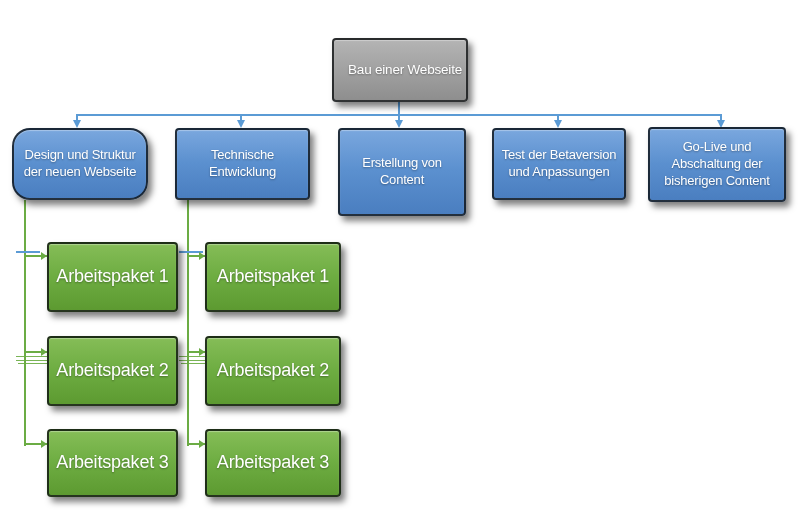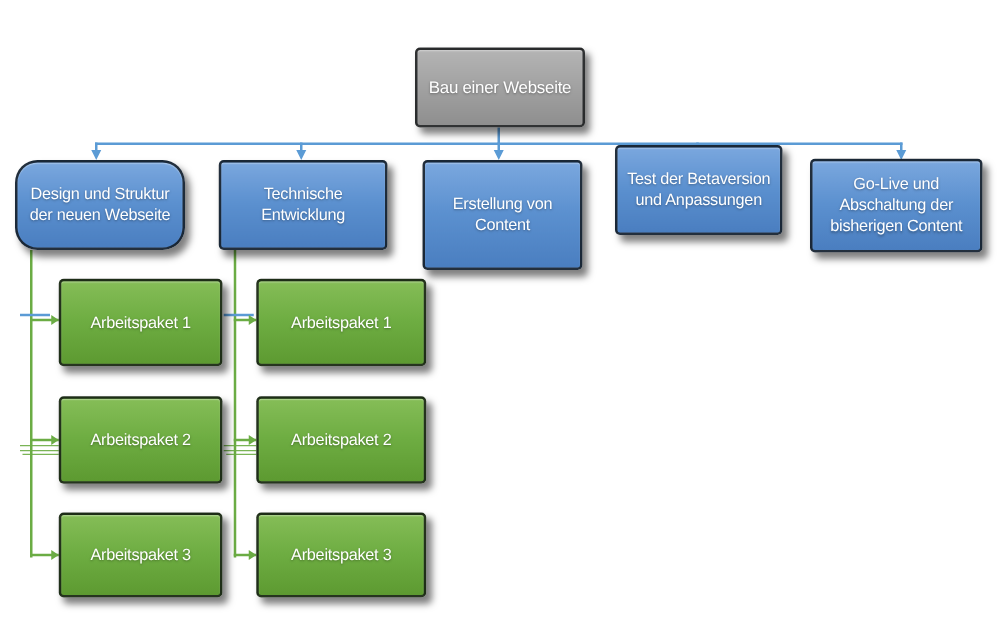--- a/index.html
+++ b/index.html
@@ -16,25 +16,27 @@
     box-shadow:4px 5px 6px rgba(0,0,0,0.50), inset 0 1px 1px rgba(255,255,255,0.35);
     text-shadow:0 1px 2px rgba(0,0,0,0.35);
     white-space:pre-line;padding:2px 4px;
   }
   .node.blue{
     background:linear-gradient(to bottom, var(--blueTop,#7aa7de) 0%, var(--blueMid,#5b90cf) 48%, var(--blueBottom,#4a7ec0) 100%);
     font-size:13px;
   }
   .node.green{
     background:linear-gradient(to bottom, var(--greenTop,#85bd57) 0%, var(--greenMid,#6ead42) 48%, var(--greenBottom,#5d9a31) 100%);
-    font-size:13px;
+    font-size:18px;
+    margin-top:19px;
   }
   .node.gray{
     background:linear-gradient(to bottom, var(--grayTop,#b4b4b4) 0%, var(--grayBottom,#8e8e8e) 100%);
     font-size:13.5px;
+    justify-content:flex-end;
   }
   
   .line{position:absolute;}
   .line.blue{background:var(--lineBlue,#5b9bd5);}
   .line.green{background:var(--lineGreen,#6bac44);}
   .line.thin{height:1px;opacity:0.9;}
   .arrow-down{
     position:absolute;width:0;height:0;
     border-left:4.5px solid transparent;border-right:4.5px solid transparent;
     border-top:8px solid var(--lineBlue,#5b9bd5);
@@ -98,21 +100,21 @@
 der neuen Webseite</span>
   </div>
   <div class="node blue" style="left:175px;top:128px;width:135px;height:72px;">
     <span>Technische
 Entwicklung</span>
   </div>
   <div class="node blue" style="left:338px;top:128px;width:128px;height:88px;">
     <span>Erstellung von
 Content</span>
   </div>
-  <div class="node blue" style="left:492px;top:116px;width:134px;height:72px;">
+  <div class="node blue" style="left:492px;top:128px;width:134px;height:72px;">
     <span>Test der Betaversion
 und Anpassungen</span>
   </div>
   <div class="node blue" style="left:648px;top:127px;width:138px;height:75px;">
     <span>Go-Live und
 Abschaltung der
 bisherigen Content</span>
   </div>
 
   <div class="node green" style="left:47px;top:223px;width:131px;height:70px;">

